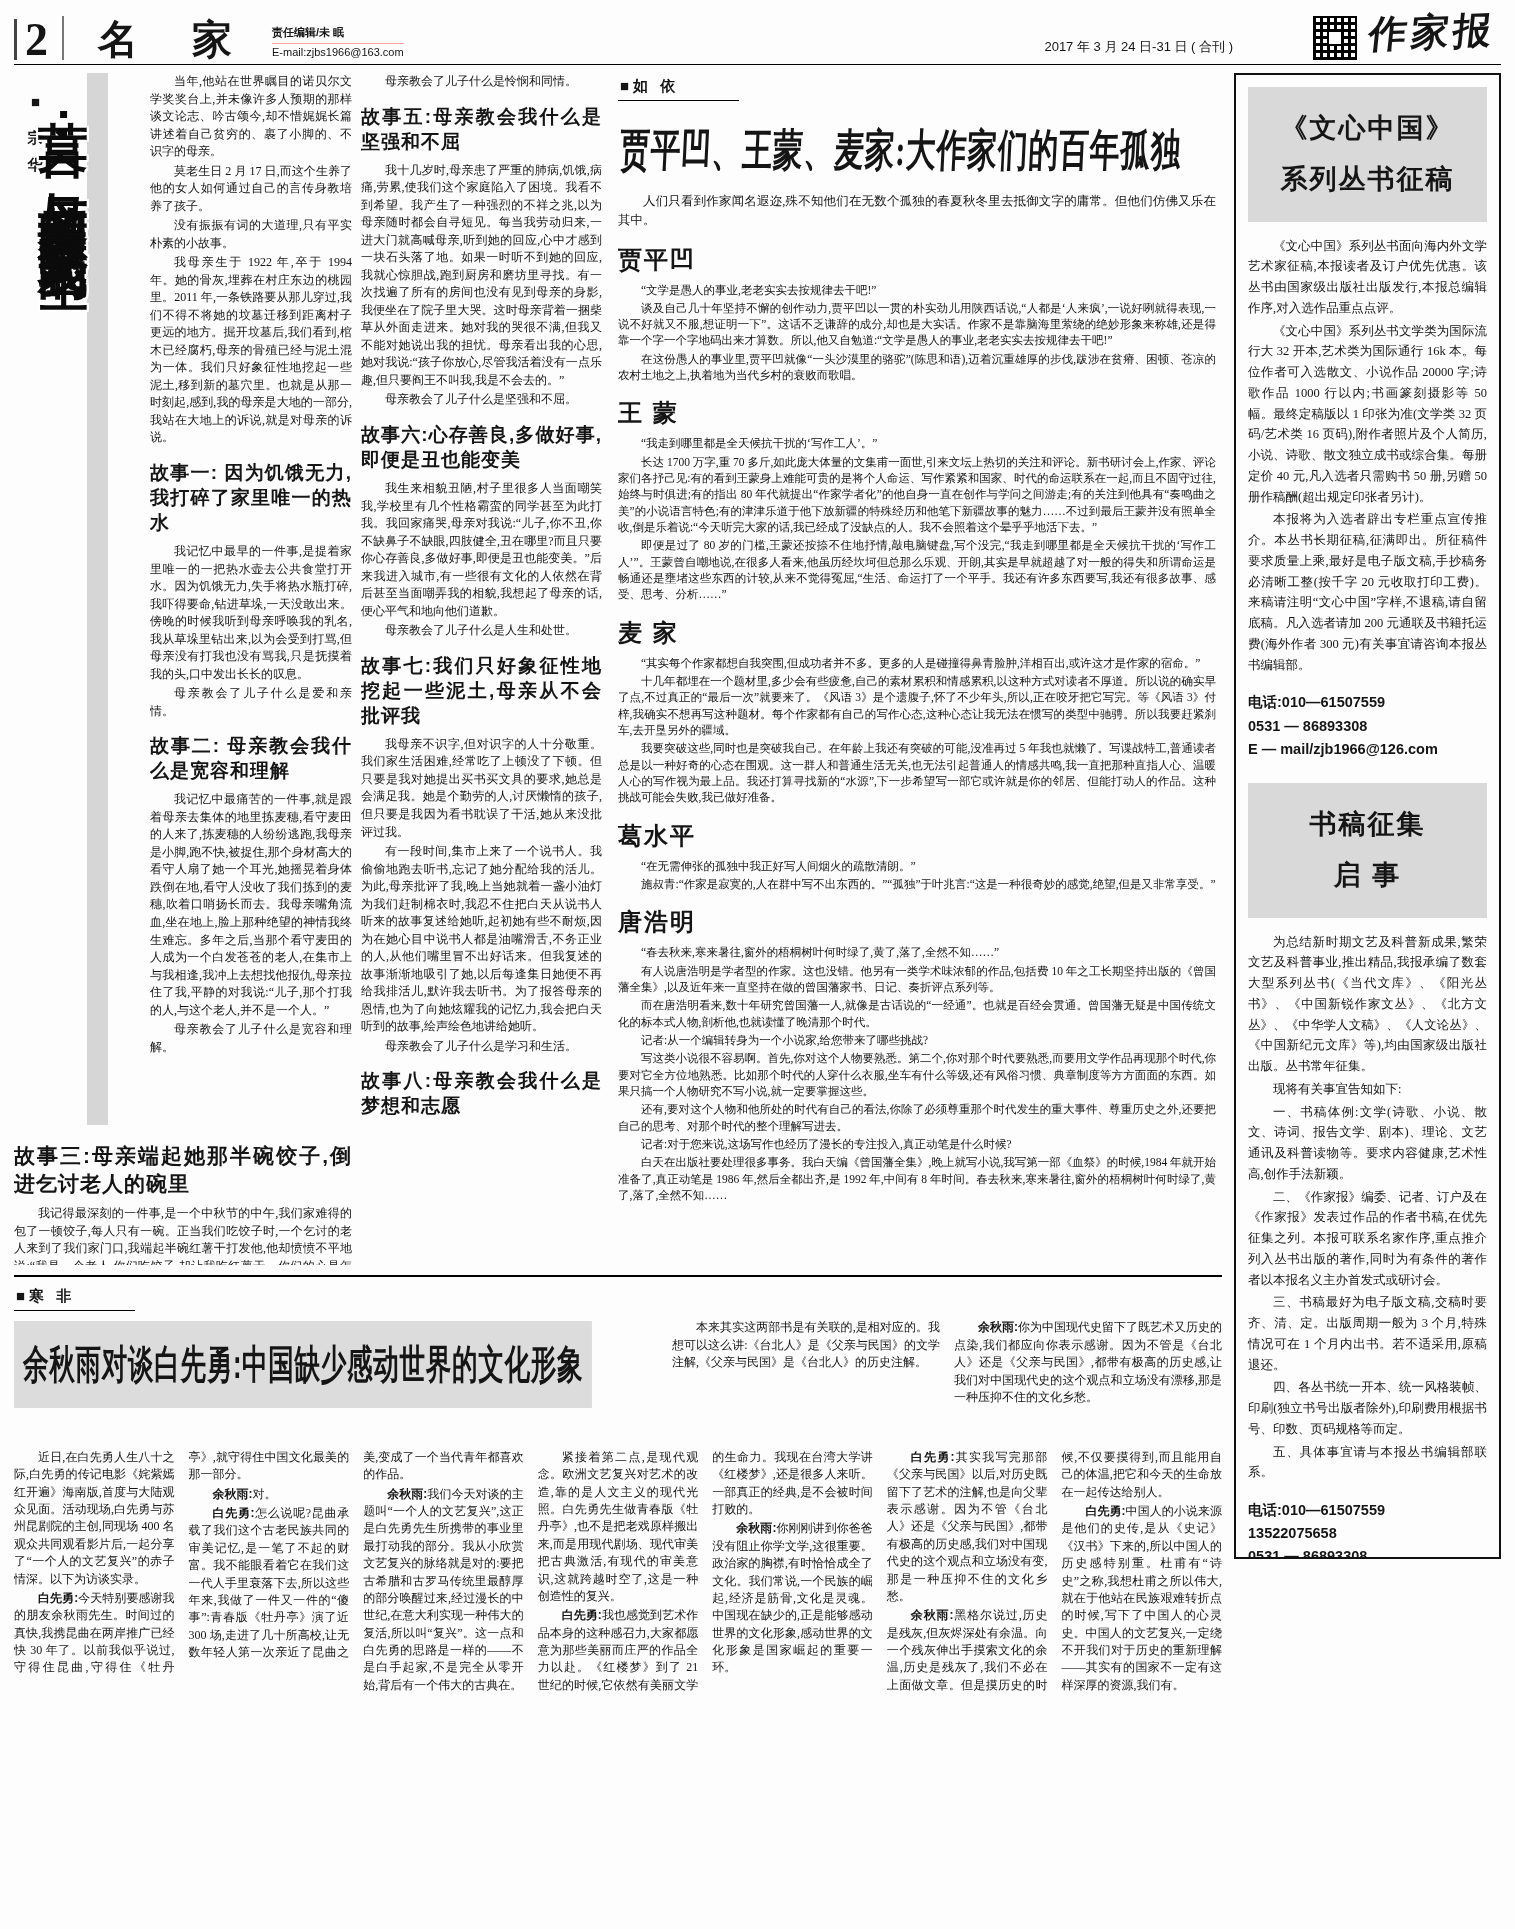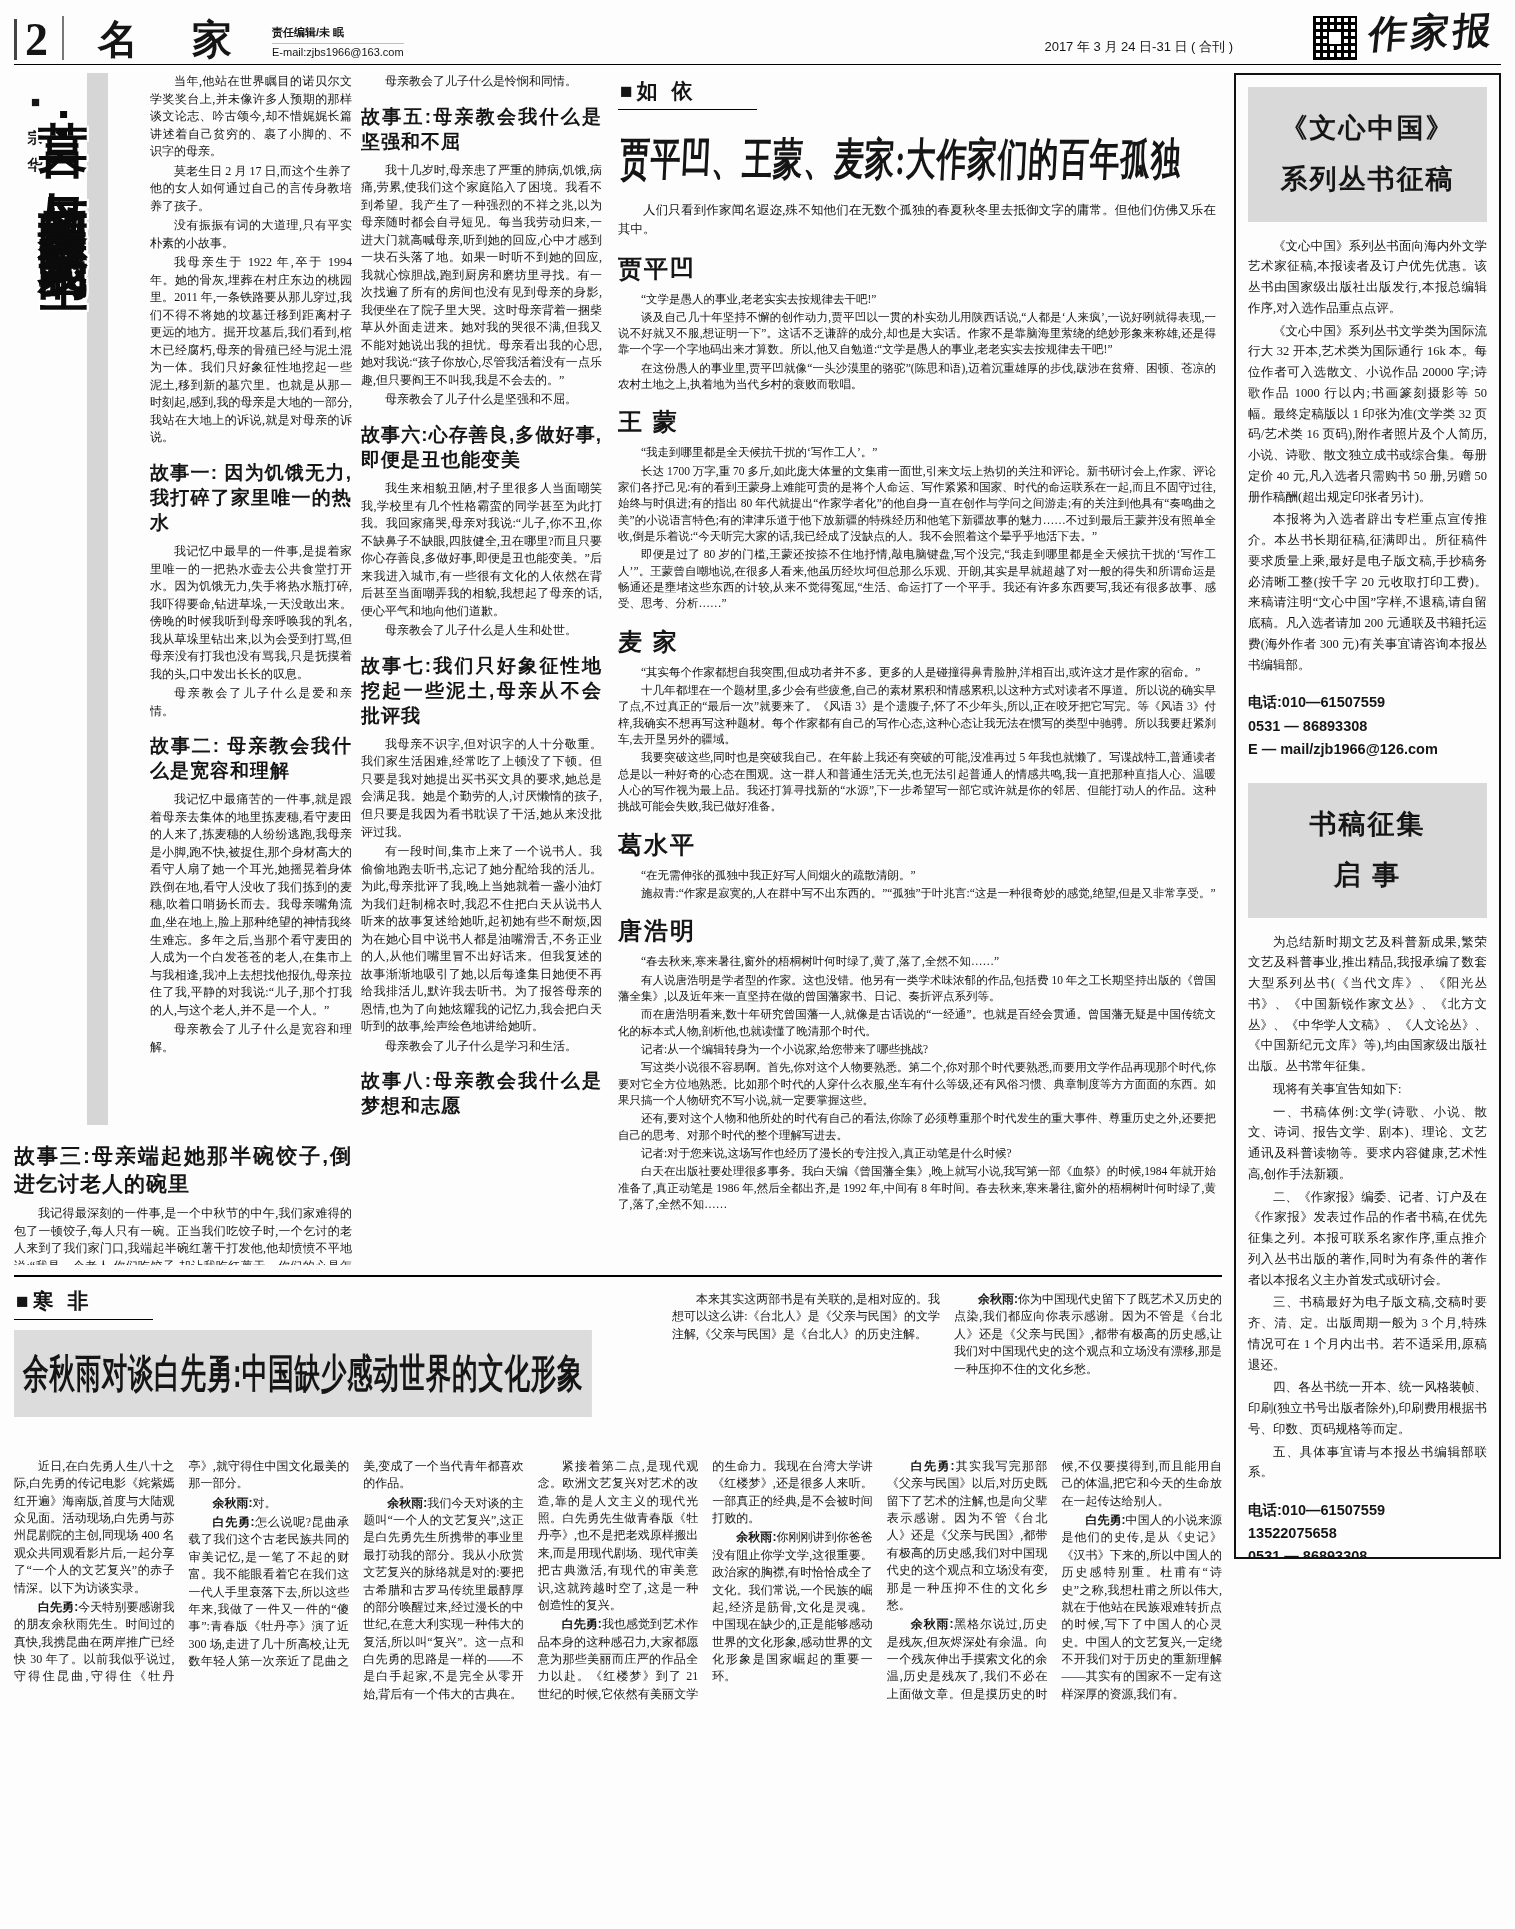--- a/index.html
+++ b/index.html
@@ -37,34 +37,34 @@
          text-shadow:-2px 0 #fff,2px 0 #fff,0 -2px #fff,0 2px #fff,-2px -2px #fff,2px 2px #fff,-2px 2px #fff,2px -2px #fff;}
   .m-col1{grid-area:1/3/2/4;overflow:hidden;}
   .m-col2{grid-area:1/4/3/5;overflow:hidden;}
   .m-story3{grid-area:2/1/3/4;padding-top:4px;}
   .bt{font-size:12px;line-height:1.46;text-align:justify;text-indent:2em;margin:0 0 2px 0;}
   .story-h{font-size:19px;line-height:1.32;margin:13px 0 8px 0;font-family:"Liberation Sans",sans-serif;
            font-weight:bold;text-align:justify;letter-spacing:1px;}
   .m-story3 .story-h{font-size:21px;}
   
   .mid{flex:1;padding:2px 6px 0 4px;overflow:hidden;}
-  .byline{display:inline-block;font-size:21px;font-weight:bold;font-family:"Liberation Sans",sans-serif;
+  .byline{display:inline-block;font-size:15px;font-weight:bold;font-family:"Liberation Sans",sans-serif;
           border-bottom:1.5px solid #000;padding:2px 60px 4px 2px;letter-spacing:4px;}
   .mid-headline{font-size:44px;font-weight:900;font-family:"Liberation Serif",serif;
                 white-space:nowrap;transform:scaleX(.68) skewX(-4deg);transform-origin:left center;
                 margin:20px 0 12px 2px;letter-spacing:1px;}
   .mid-lead{font-size:12.5px;text-indent:2em;text-align:justify;margin:0 0 6px 0;line-height:1.5;}
   .sec-name{font-size:24px;font-weight:bold;font-family:"Liberation Sans",sans-serif;
             margin:14px 0 6px 0;letter-spacing:2px;}
   .mid .bt{font-size:11.5px;line-height:1.42;}
   .quote{font-weight:normal;}
   .quote:empty{display:none;}
   
   .bottom{border-top:2px solid #000;margin-top:10px;padding-top:8px;}
-  .b-head{display:flex;gap:18px;align-items:flex-start;}
+  .b-head{display:flex;gap:18px;align-items:center;}
   .bh-left{flex:0 0 640px;width:640px;overflow:visible;}
   .bottom-headline{display:inline-block;background:#dcdcdc;font-size:40px;font-weight:900;
                    font-family:"Liberation Sans",sans-serif;white-space:nowrap;padding:16px 14px;
                    transform:scaleX(.64);transform-origin:left top;margin-top:10px;letter-spacing:1px;}
   .bh-right{flex:1;column-count:2;column-gap:14px;margin-top:6px;}
   .bh-right .bt,.b-cols .bt{font-size:12px;line-height:1.45;}
   .b-cols{margin-top:14px;column-count:7;column-gap:14px;height:492px;overflow:hidden;}
   .spk{font-family:"Liberation Sans",sans-serif;font-weight:bold;}
   .spk:empty{display:none;}
   

